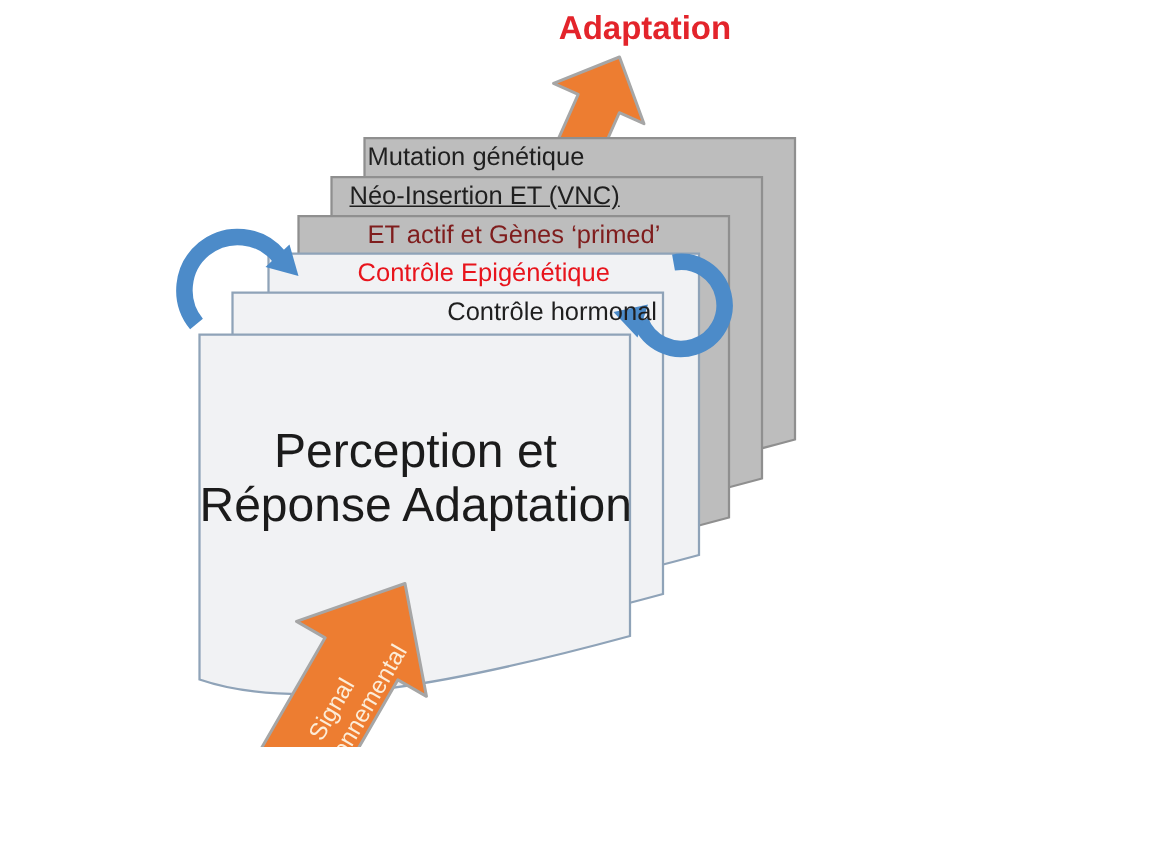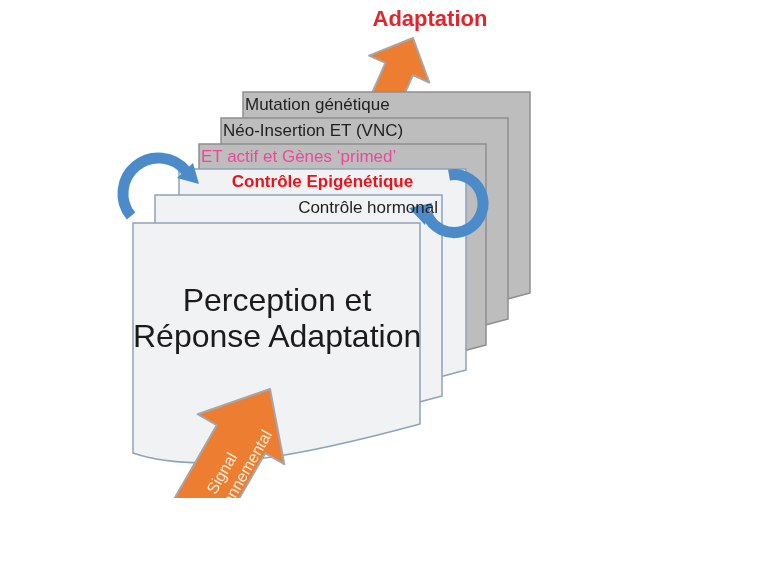--- a/index.html
+++ b/index.html
@@ -21,23 +21,23 @@
   }
   .align-right { text-align:left; white-space:normal; }
   .align-center { text-align:center; white-space:normal; }
   .label-adaptation {
     left:330px; top:6px; width:200px;
     text-align:center;
     font-size:22px; font-weight:bold;
     color:#e3242b;
   }
   .label-mutation   { left:245px; top:94px;  width:281px; }
-  .label-neo        { left:223px; top:120px; width:281px; }
-  .label-et         { left:201px; top:146px; width:281px; color:#ec4899; }
-  .label-epi        { left:179px; top:171px; width:287px; font-weight:bold; color:#e8141c; }
+  .label-neo        { left:233px; top:120px; width:281px;text-decoration:underline; }
+  .label-et         { left:201px; top:146px; width:281px; color:#7f1d1d;padding-left:44px; }
+  .label-epi        { left:179px; top:171px; width:287px; font-weight:normal; color:#e8141c; }
   .label-hormonal   { left:178px; top:197px; width:260px; }
   .front-card-text {
     left:133px; top:282px; width:288px;
     text-align:center;
     font-size:32px; line-height:36px;
     color:#1b1b1b;
   }
   .signal-text {
     left:230px; top:478px;
     transform:translate(-50%,-50%) rotate(-60deg);

